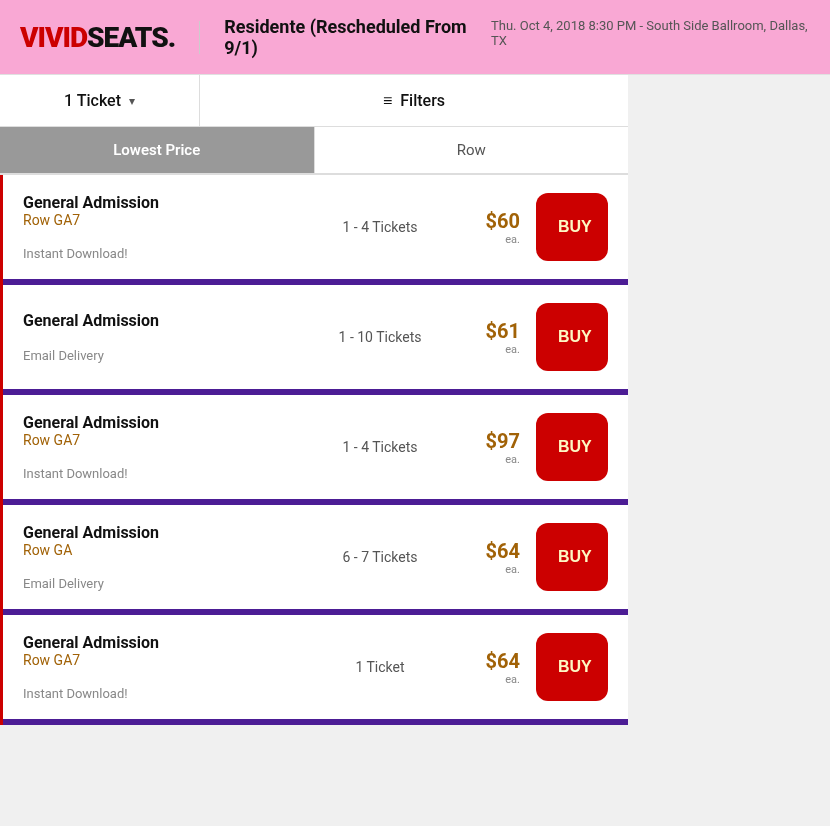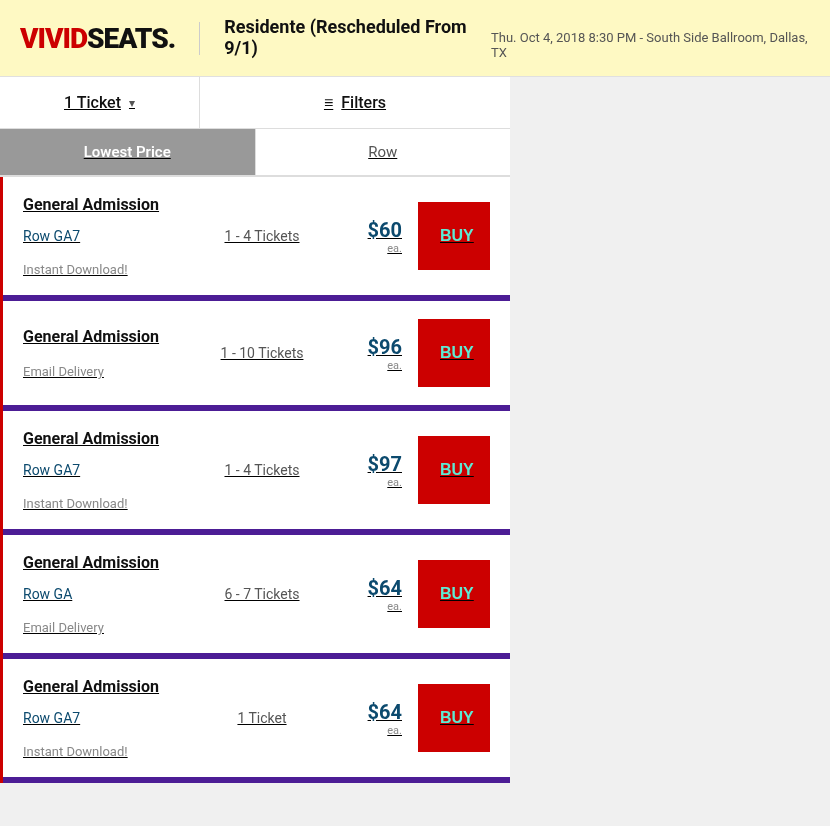--- a/index.html
+++ b/index.html
@@ -4,21 +4,21 @@
   <style>
     * { box-sizing: border-box; margin: 0; padding: 0; }
     body {
       font-family: -apple-system, BlinkMacSystemFont, 'Segoe UI', Roboto, sans-serif;
       background: #f0f0f0;
       width: 830px;
       min-height: 826px;
     }
 
     .header {
-      background: #fef9c3;
+      background: #f9a8d4;
       display: flex;
       align-items: center;
       padding: 16px 20px;
       border-bottom: 1px solid #e0e0e0;
     }
 
     .logo-container {
       display: flex;
       align-items: center;
       padding-right: 24px;
@@ -51,28 +51,27 @@
 
     .event-title {
       font-size: 18px;
       font-weight: 700;
       color: #111;
     }
 
     .event-details {
       font-size: 13px;
       color: #555;
-      margin-top: 14px;
+      margin-top: 2px;
     }
 
     .main-content {
       background: #fff;
-      width: 510px;
+      width: 628px;
       margin: 0;
-      text-decoration: underline;
     }
 
     .ticket-filter-bar {
       display: flex;
       align-items: center;
       border-bottom: 1px solid #ddd;
     }
 
     .ticket-count-selector {
       display: flex;
@@ -152,22 +151,22 @@
     }
 
     .ticket-section {
       font-size: 16px;
       font-weight: 700;
       color: #111;
     }
 
     .ticket-row-label {
       font-size: 14px;
-      color: #0c4a6e;
-      margin-top: 14px;
+      color: #a16207;
+      margin-top: 0;
     }
 
     .ticket-delivery {
       font-size: 13px;
       color: #888;
       margin-top: 18px;
     }
 
     .ticket-quantity {
       font-size: 14px;
@@ -177,37 +176,37 @@
     }
 
     .ticket-price {
       width: 80px;
       text-align: right;
     }
 
     .price-amount {
       font-size: 20px;
       font-weight: 700;
-      color: #0c4a6e;
+      color: #a16207;
     }
 
     .price-ea {
       font-size: 11px;
       color: #888;
       display: block;
     }
 
     .buy-button {
       background: #cc0000;
-      color: #5eead4;
+      color: #fef9c3;
       border: none;
       padding: 25px 22px;
       font-size: 16px;
       font-weight: 700;
-      border-radius: 0;
+      border-radius: 12px;
       cursor: pointer;
       margin-left: 16px;
       width: 72px;
     }
 
     .page-layout {
       display: flex;
     }
 
     .sidebar {
@@ -267,21 +266,21 @@
     </div>
     <button class="buy-button">BUY</button>
   </div>
         <div class="ticket-row">
     <div class="ticket-info">
       <div class="ticket-section">General Admission</div>
       <div class="ticket-delivery">Email Delivery</div>
     </div>
     <div class="ticket-quantity">1 - 10 Tickets</div>
     <div class="ticket-price">
-      <span class="price-amount">$96</span>
+      <span class="price-amount">$61</span>
       <span class="price-ea">ea.</span>
     </div>
     <button class="buy-button">BUY</button>
   </div>
         <div class="ticket-row">
     <div class="ticket-info">
       <div class="ticket-section">General Admission</div>
       <div class="ticket-row-label">Row GA7</div>
       <div class="ticket-delivery">Instant Download!</div>
     </div>

